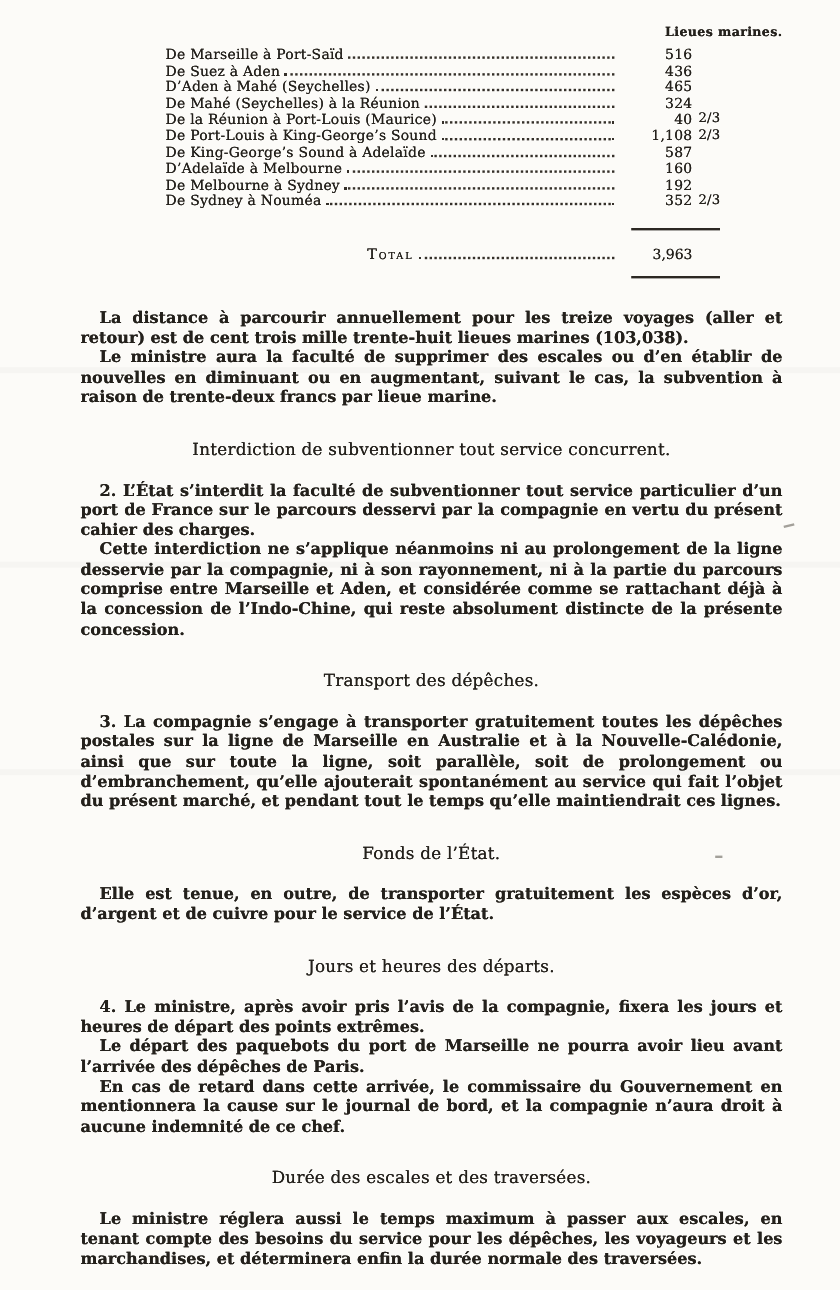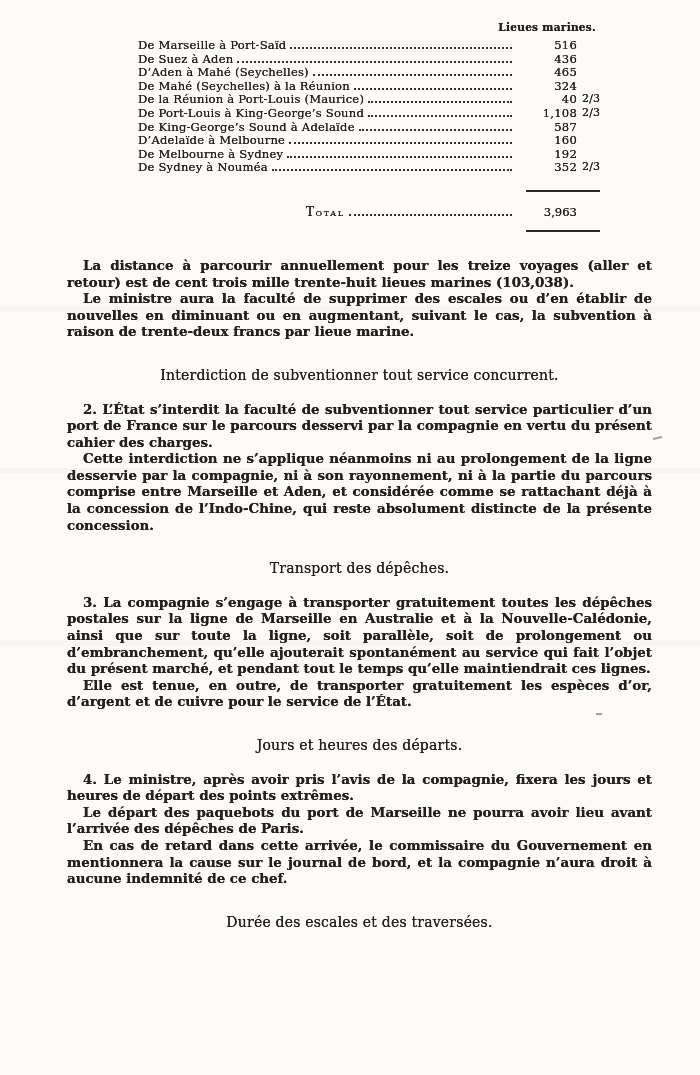--- a/index.html
+++ b/index.html
@@ -9,21 +9,21 @@
     margin:0 auto;
     background:#fcfbf8;
     font-family:"DejaVu Serif","Liberation Serif",serif;
     color:#24211c;
     overflow:hidden;
     text-shadow:0 0 0.4px currentColor;
   }
   
   .unit-header {
     text-align:right;
-    padding:21px 104px 5px 0;
+    padding:21px 48px 5px 0;
     font-size:10.5px;
     font-weight:bold;
     letter-spacing:0.3px;
   }
   .dist-table { margin-left:138px; width:472px; font-size:11.6px; }
   .t-row { display:flex; align-items:baseline; height:13.6px; letter-spacing:0.2px; }
   .t-label { white-space:nowrap; }
   .t-dots { flex:1; border-bottom:2px dotted #35302a; margin:0 6px 3px 4px; min-width:10px; }
   .t-val { width:92px; display:flex; align-items:flex-start; }
   .t-num { flex:1; text-align:right; }
@@ -165,21 +165,23 @@
   </div>
 
   <div class="content">
     <p>La distance à parcourir annuellement pour les treize voyages (aller et retour) est de cent trois mille trente-huit lieues marines (103,038).</p>
     <p>Le ministre aura la faculté de supprimer des escales ou d’en établir de nouvelles en diminuant ou en augmentant, suivant le cas, la subvention à raison de trente-deux francs par lieue marine.</p>
     <div class="heading">Interdiction de subventionner tout service concurrent.</div>
     <p>2. L’État s’interdit la faculté de subventionner tout service particulier d’un port de France sur le parcours desservi par la compagnie en vertu du présent cahier des charges.</p>
     <p>Cette interdiction ne s’applique néanmoins ni au prolongement de la ligne desservie par la compagnie, ni à son rayonnement, ni à la partie du parcours comprise entre Marseille et Aden, et considérée comme se rattachant déjà à la concession de l’Indo-Chine, qui reste absolument distincte de la présente concession.</p>
     <div class="heading">Transport des dépêches.</div>
     <p>3. La compagnie s’engage à transporter gratuitement toutes les dépêches postales sur la ligne de Marseille en Australie et à la Nouvelle-Calédonie, ainsi que sur toute la ligne, soit parallèle, soit de prolongement ou d’embranchement, qu’elle ajouterait spontanément au service qui fait l’objet du présent marché, et pendant tout le temps qu’elle maintiendrait ces lignes.</p>
+    <div class="heading">Fonds de l’État.</div>
     <p>Elle est tenue, en outre, de transporter gratuitement les espèces d’or, d’argent et de cuivre pour le service de l’État.</p>
     <div class="heading">Jours et heures des départs.</div>
     <p>4. Le ministre, après avoir pris l’avis de la compagnie, fixera les jours et heures de départ des points extrêmes.</p>
     <p>Le départ des paquebots du port de Marseille ne pourra avoir lieu avant l’arrivée des dépêches de Paris.</p>
     <p>En cas de retard dans cette arrivée, le commissaire du Gouvernement en mentionnera la cause sur le journal de bord, et la compagnie n’aura droit à aucune indemnité de ce chef.</p>
     <div class="heading">Durée des escales et des traversées.</div>
+    <p>Le ministre réglera aussi le temps maximum à passer aux escales, en tenant compte des besoins du service pour les dépêches, les voyageurs et les marchandises, et déterminera enfin la durée normale des traversées.</p>
   </div>
 
 </div>
 
 </body></html>

